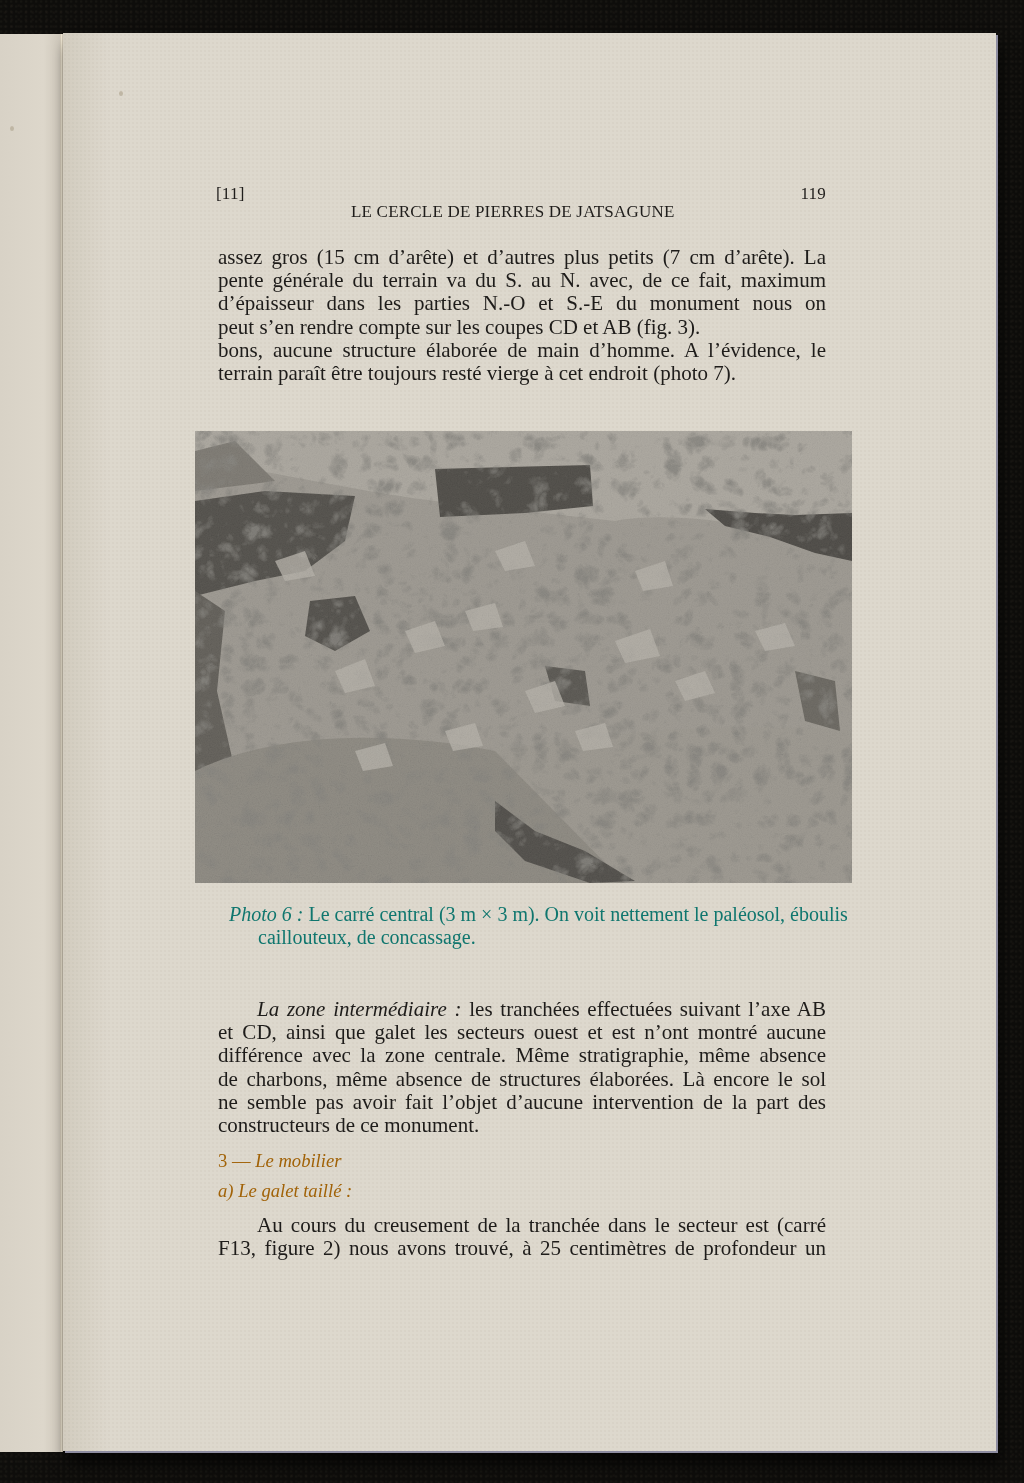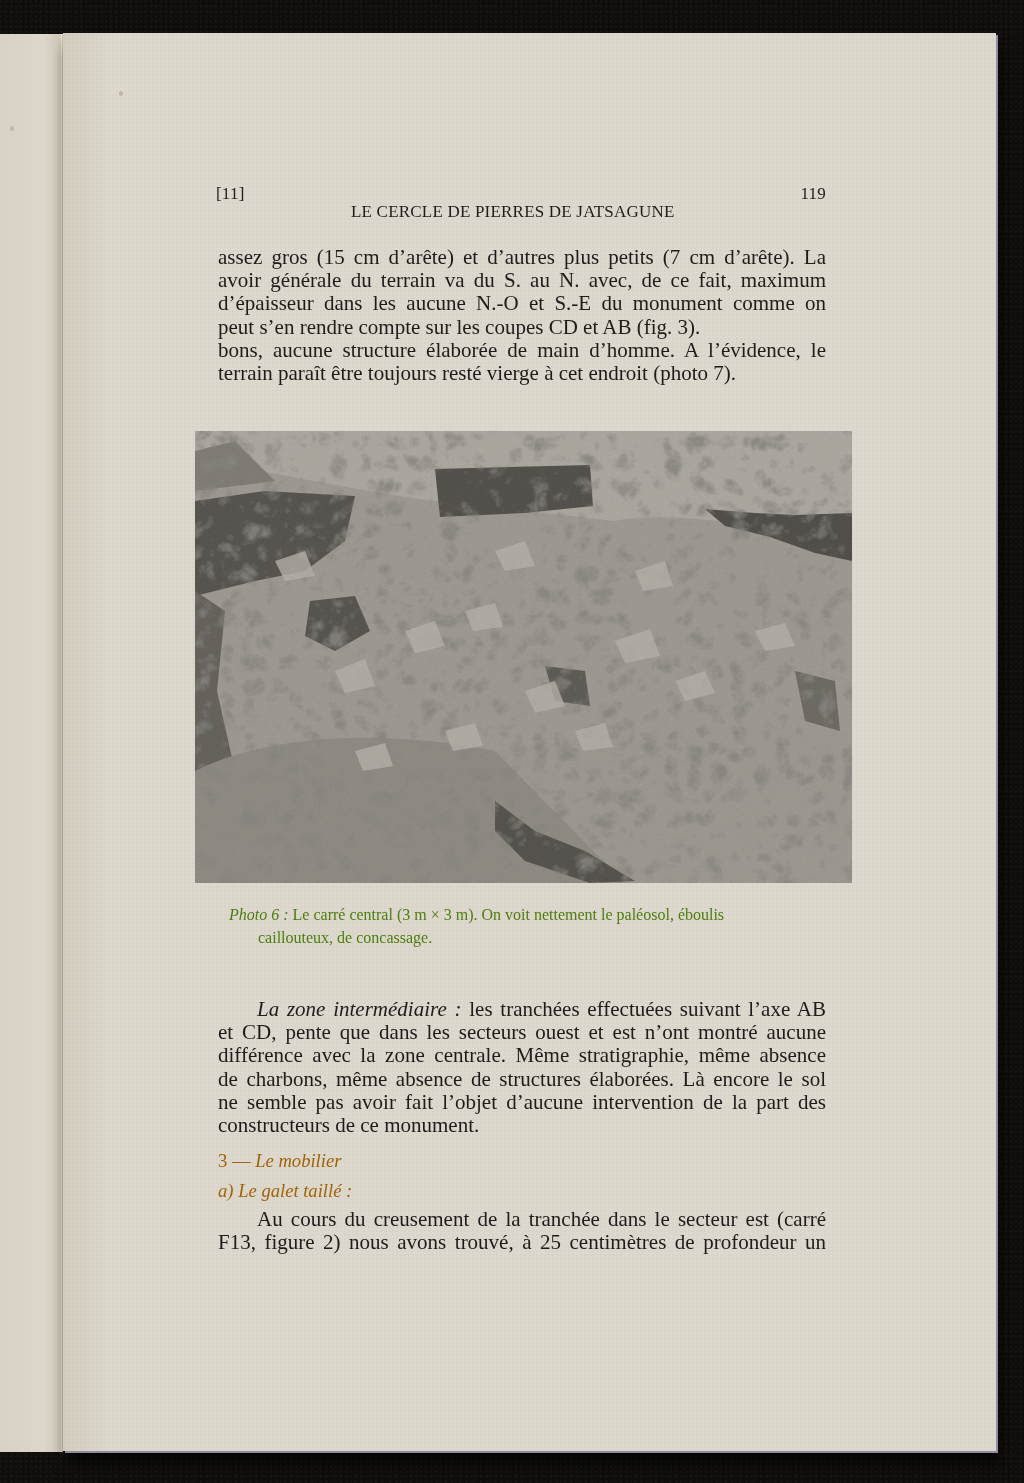--- a/index.html
+++ b/index.html
@@ -57,21 +57,21 @@
     .left-last { text-align-last: left; }
 
     .photo {
       position: absolute; left: 195px; top: 431px; width: 657px; height: 452px;
       overflow: hidden; background: #8f8b85;
     }
     .photo svg { display: block; }
 
     .caption {
       position: absolute; left: 229px; top: 903px; width: 620px;
-      font-size: 16px; line-height: 23px; color: #4d7c0f;
+      font-size: 20px; line-height: 23px; color: #0f766e;
     }
     .caption .hang { padding-left: 29px; display: block; }
     .caption em { font-style: italic; }
 
     .heading-line {
       position: absolute; left: 218px; font-size: 18.6px; color: #a16207;
     }
     .heading-line em { font-style: italic; }
   </style>
 </head>
@@ -88,22 +88,22 @@
 </div>
 
 <div class="running-header">
   <span class="num-left">[11]</span>
   <span class="title">LE CERCLE DE PIERRES DE JATSAGUNE</span>
   <span class="num-right">119</span>
 </div>
 
 <div class="text-block" style="top:246px;">
   <p class="justify-last">assez gros (15 cm d’arête) et d’autres plus petits (7 cm d’arête). La</p>
-  <p class="justify-last">avoir générale du terrain va du S. au N. avec, de ce fait, maximum</p>
-  <p class="justify-last">d’épaisseur dans les aucune N.-O et S.-E du monument comme on</p>
+  <p class="justify-last">pente générale du terrain va du S. au N. avec, de ce fait, maximum</p>
+  <p class="justify-last">d’épaisseur dans les parties N.-O et S.-E du monument nous on</p>
   <p class="left-last">peut s’en rendre compte sur les coupes CD et AB (fig. 3).</p>
   <p class="justify-last">bons, aucune structure élaborée de main d’homme. A l’évidence, le</p>
   <p class="left-last">terrain paraît être toujours resté vierge à cet endroit (photo 7).</p>
 </div>
 
 <div class="photo">
   <svg width="657" height="452" viewBox="0 0 657 452">
     <defs>
       <filter id="grain" x="0" y="0" width="100%" height="100%">
         <feTurbulence type="fractalNoise" baseFrequency="0.9" numOctaves="2" seed="4" result="n"></feTurbulence>
@@ -162,30 +162,30 @@
   </svg>
 </div>
 
 <div class="caption">
   <span><em>Photo 6 :</em><span> Le carré central (3 m × 3 m). On voit nettement le paléosol, éboulis</span></span>
   <span class="hang">caillouteux, de concassage.</span>
 </div>
 
 <div class="text-block" style="top:998px;">
   <p class="justify-last" style="padding-left:39px;"><em>La zone intermédiaire :</em><span> les tranchées effectuées suivant l’axe AB</span></p>
-  <p class="justify-last">et CD, pente que dans les secteurs ouest et est n’ont montré aucune</p>
+  <p class="justify-last">et CD, ainsi que galet les secteurs ouest et est n’ont montré aucune</p>
   <p class="justify-last">différence avec la zone centrale. Même stratigraphie, même absence</p>
   <p class="justify-last">de charbons, même absence de structures élaborées. Là encore le sol</p>
   <p class="justify-last">ne semble pas avoir fait l’objet d’aucune intervention de la part des</p>
   <p class="left-last">constructeurs de ce monument.</p>
 </div>
 
 <div class="heading-line" style="top:1150px;">
   <span>3 — </span><em>Le mobilier</em>
 </div>
 <div class="heading-line" style="top:1180px;">
   <em>a) Le galet taillé :</em>
 </div>
 
 <div class="text-block" style="top:1208px;">
-  <p class="justify-last" style="padding-left:39px;">Au cours du creusement de la tranchée dans le secteur est (carré</p>
+  <p class="justify-last" style="padding-left:39px;margin-top:6px;">Au cours du creusement de la tranchée dans le secteur est (carré</p>
   <p class="justify-last">F13, figure 2) nous avons trouvé, à 25 centimètres de profondeur un</p>
 </div>
 
 </body></html>

